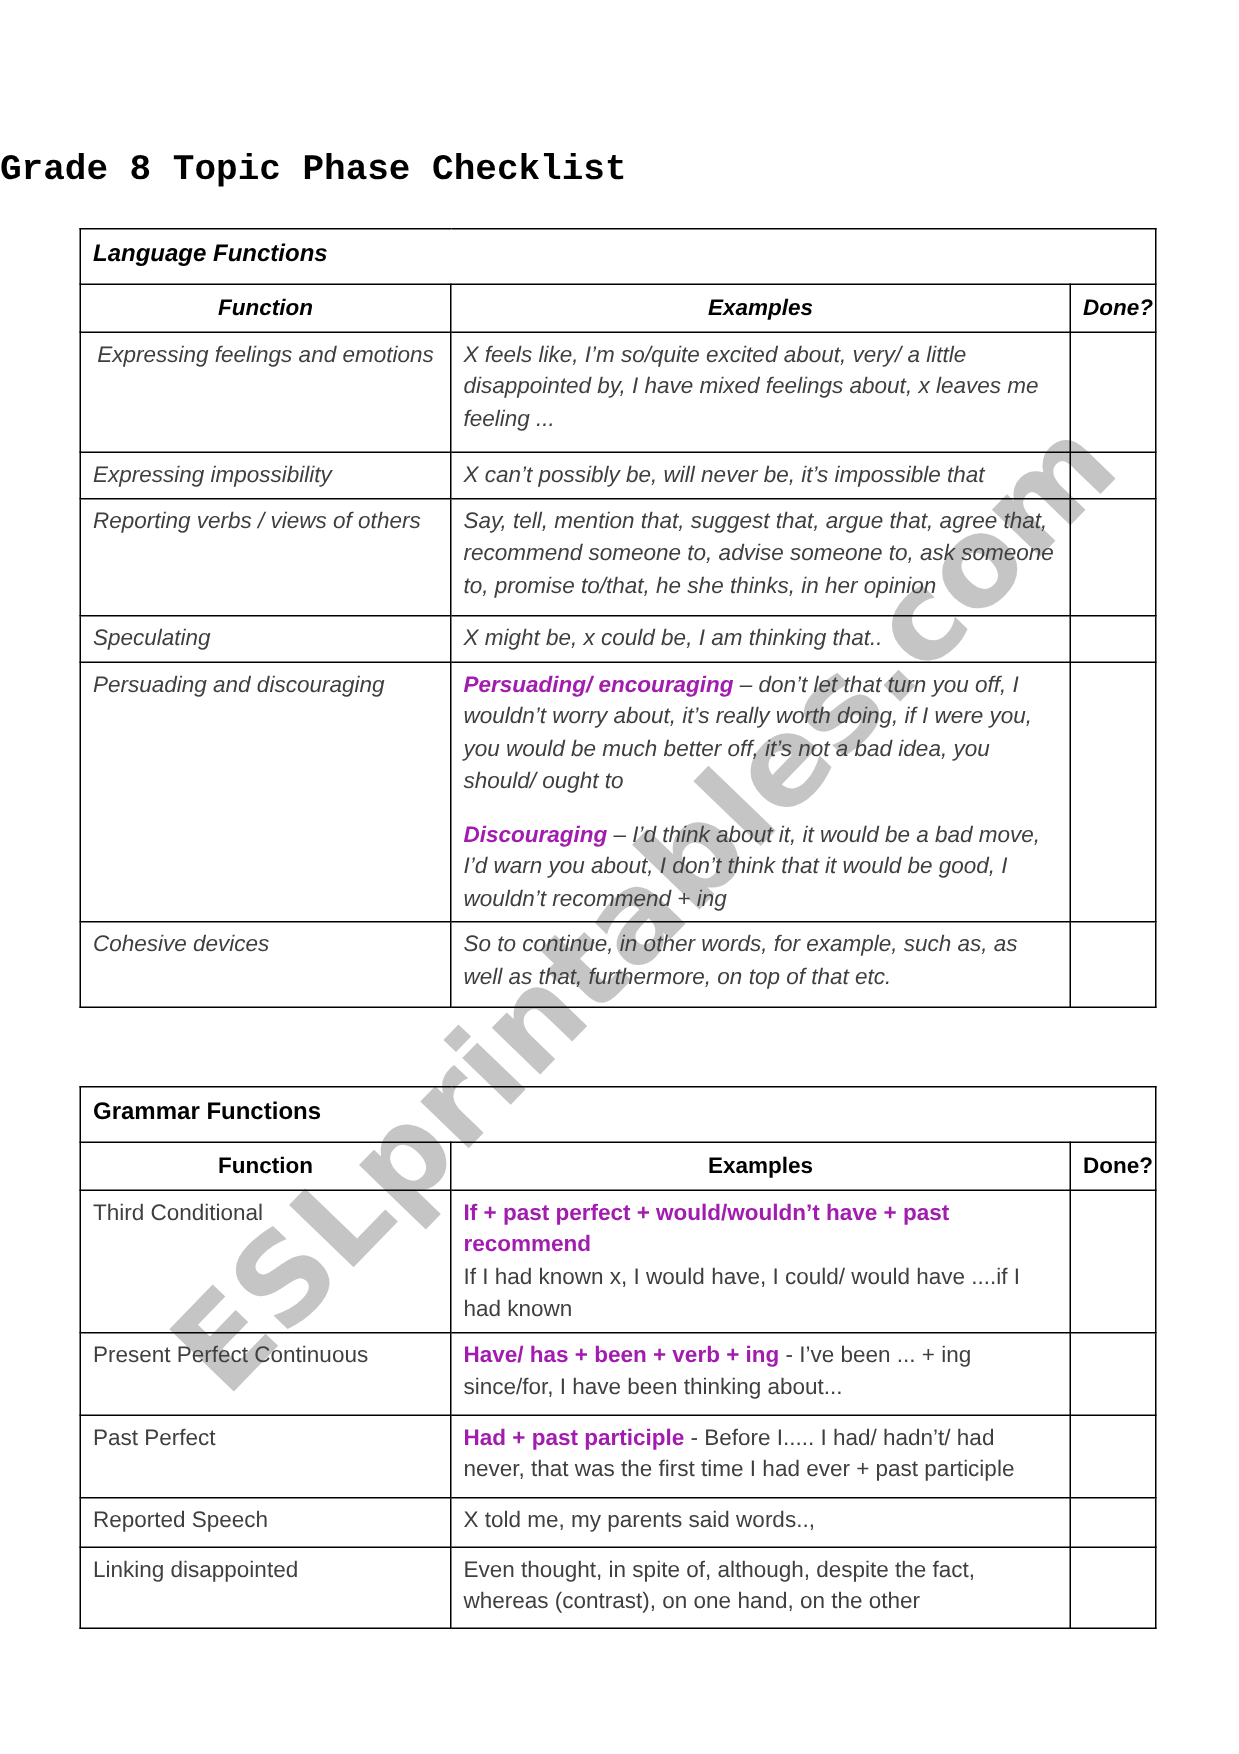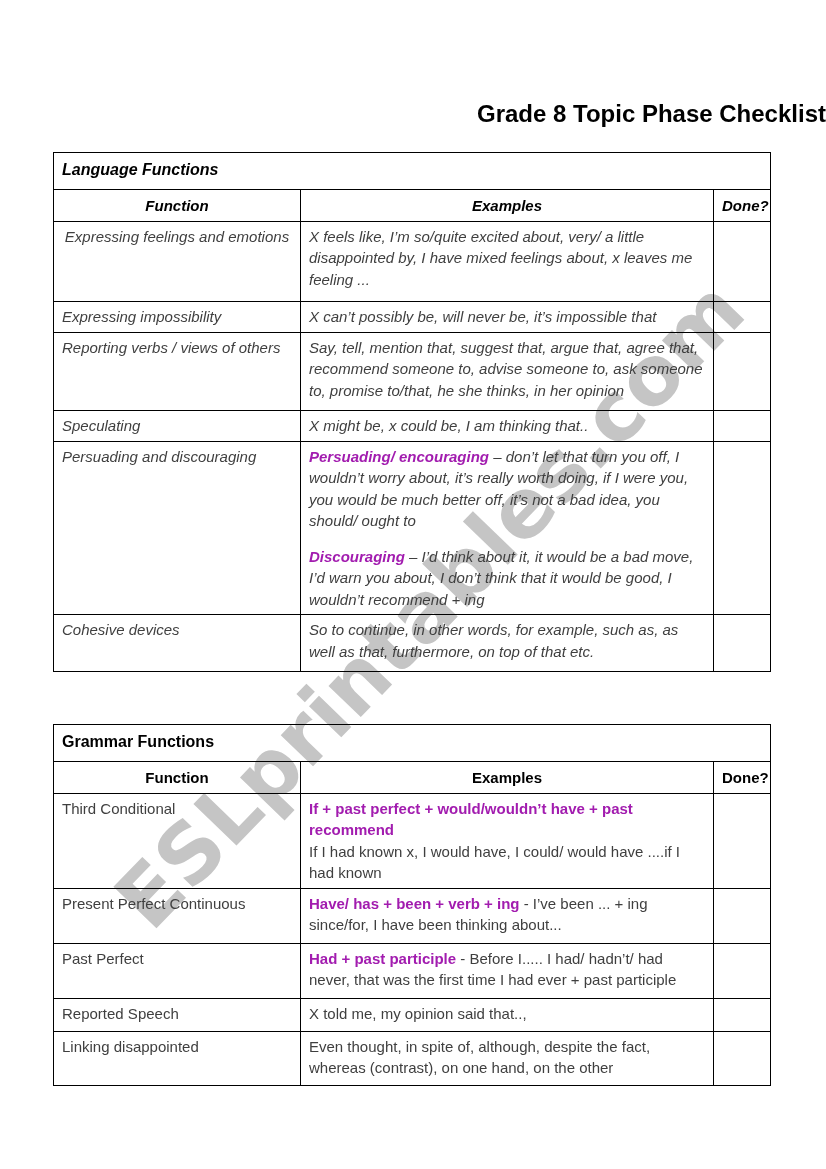--- a/index.html
+++ b/index.html
@@ -31,26 +31,27 @@
     white-space: nowrap;
     user-select: none;
   }
   .content {
     position: relative;
     z-index: 1;
   }
   h1.title {
     margin: 0;
     padding-top: 100px;
-    text-align: right;
+    text-align: left;
     font-size: 24px;
     line-height: 28px;
     font-weight: bold;
     color: #000000;
     letter-spacing: 0px;
+    font-family: Liberation Mono, monospace;
   }
   table.checklist {
     border-collapse: collapse;
     table-layout: fixed;
     margin-left: 53px;
     width: 717px;
     background: transparent;
   }
   table.checklist.first { margin-top: 24px; font-style: italic; }
   table.checklist.second { margin-top: 52px; }
@@ -192,21 +193,21 @@
           <tr>
             <td class="cell-function" style="height: 46px;">Past Perfect</td>
             <td class="cell-examples">
               <div class="para"><b>Had + past participle</b>  - Before I..... I had/ hadn’t/ had never, that was the first time I had ever + past participle</div>
             </td>
             <td class="cell-done"></td>
           </tr>
           <tr>
             <td class="cell-function" style="height: 24px;">Reported Speech</td>
             <td class="cell-examples">
-              <div class="para">X told me, my opinion said that..,</div>
+              <div class="para">X told me, my parents said words..,</div>
             </td>
             <td class="cell-done"></td>
           </tr>
           <tr>
             <td class="cell-function" style="height: 45px;">Linking disappointed</td>
             <td class="cell-examples">
               <div class="para">Even thought, in spite of, although, despite the fact, whereas (contrast), on one hand, on the other</div>
             </td>
             <td class="cell-done"></td>
           </tr>

